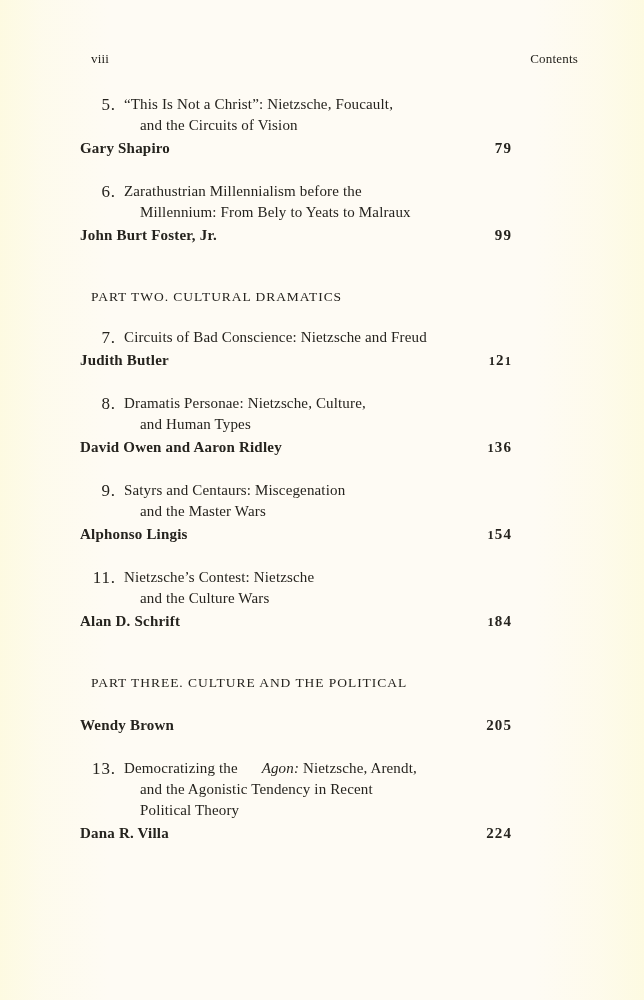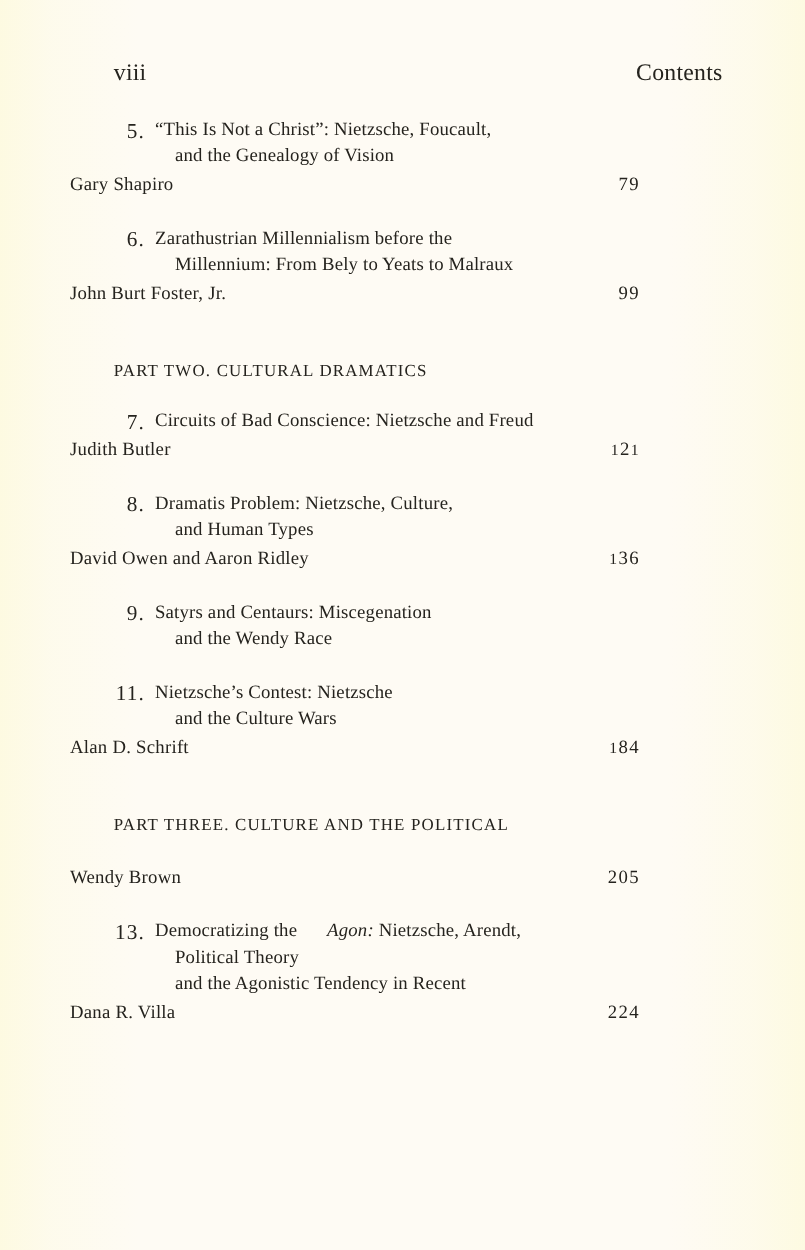--- a/index.html
+++ b/index.html
@@ -42,21 +42,21 @@
 
   
   .runhead {
     position: absolute;
     top: 48px;
     left: 91px;
     width: 487px;
     display: flex;
     justify-content: space-between;
     align-items: baseline;
-    font-size: 19px;
+    font-size: 13px;
     line-height: 21px;
     letter-spacing: 0.2px;
   }
   .runhead .folio { }
   .runhead .title { }
 
   
   .toc {
     position: absolute;
     top: 94px;
@@ -95,27 +95,28 @@
   }
   .title-line.cont {
     margin-left: 140px;
   }
   .title-line i {
     font-style: italic;
     margin-left: 20px;
   }
 
   .author-line {
-    margin-left: 56px;
+    margin-left: 80px;
     margin-right: 66px;
     font-size: 15px;
     line-height: 21px;
     letter-spacing: 0.2px;
     position: relative;
     padding-top: 2px;
+    font-weight: bold;
   }
 
   
   .pageno {
     position: absolute;
     right: 66px;
     top: 2px;
     font-size: 15px;
     line-height: 21px;
     letter-spacing: 1.1px;
@@ -154,21 +155,21 @@
     <span class="title">Contents</span>
   </div>
 
   <div class="toc" id="toc">
       <div class="entry">
         <div class="entry-line">
           <div class="num">5.</div>
           <div class="title-line">“This Is Not a Christ”: Nietzsche, Foucault,</div>
         </div>
         <div class="entry-line">
-          <div class="title-line cont">and the Genealogy of Vision</div>
+          <div class="title-line cont">and the Circuits of Vision</div>
         </div>
         <div class="author-line">Gary Shapiro<span class="pageno">79</span></div>
       </div>
       <div class="entry">
         <div class="entry-line">
           <div class="num">6.</div>
           <div class="title-line">Zarathustrian Millennialism before the</div>
         </div>
         <div class="entry-line">
           <div class="title-line cont">Millennium: From Bely to Yeats to Malraux</div>
@@ -181,35 +182,36 @@
       <div class="entry">
         <div class="entry-line">
           <div class="num">7.</div>
           <div class="title-line">Circuits of Bad Conscience: Nietzsche and Freud</div>
         </div>
         <div class="author-line">Judith Butler<span class="pageno"><span class="osf1">1</span>2<span class="osf1">1</span></span></div>
       </div>
       <div class="entry">
         <div class="entry-line">
           <div class="num">8.</div>
-          <div class="title-line">Dramatis Problem: Nietzsche, Culture,</div>
+          <div class="title-line">Dramatis Personae: Nietzsche, Culture,</div>
         </div>
         <div class="entry-line">
           <div class="title-line cont">and Human Types</div>
         </div>
         <div class="author-line">David Owen and Aaron Ridley<span class="pageno"><span class="osf1">1</span>36</span></div>
       </div>
       <div class="entry">
         <div class="entry-line">
           <div class="num">9.</div>
           <div class="title-line">Satyrs and Centaurs: Miscegenation</div>
         </div>
         <div class="entry-line">
-          <div class="title-line cont">and the Wendy Race</div>
-        </div>
+          <div class="title-line cont">and the Master Wars</div>
+        </div>
+        <div class="author-line">Alphonso Lingis<span class="pageno"><span class="osf1">1</span>54</span></div>
       </div>
       <div class="entry">
         <div class="entry-line">
           <div class="num">11.</div>
           <div class="title-line">Nietzsche’s Contest: Nietzsche</div>
         </div>
         <div class="entry-line">
           <div class="title-line cont">and the Culture Wars</div>
         </div>
         <div class="author-line">Alan D. Schrift<span class="pageno"><span class="osf1">1</span>84</span></div>
@@ -219,22 +221,22 @@
       <div class="part-spacer-after"></div>
       <div class="entry">
         <div class="author-line">Wendy Brown<span class="pageno">205</span></div>
       </div>
       <div class="entry">
         <div class="entry-line">
           <div class="num">13.</div>
           <div class="title-line">Democratizing the <i>Agon:</i> Nietzsche, Arendt,</div>
         </div>
         <div class="entry-line">
+          <div class="title-line cont">and the Agonistic Tendency in Recent</div>
+        </div>
+        <div class="entry-line">
           <div class="title-line cont">Political Theory</div>
         </div>
-        <div class="entry-line">
-          <div class="title-line cont">and the Agonistic Tendency in Recent</div>
-        </div>
         <div class="author-line">Dana R. Villa<span class="pageno">224</span></div>
       </div>
     </div>
 
 </div>
 
 </body></html>

